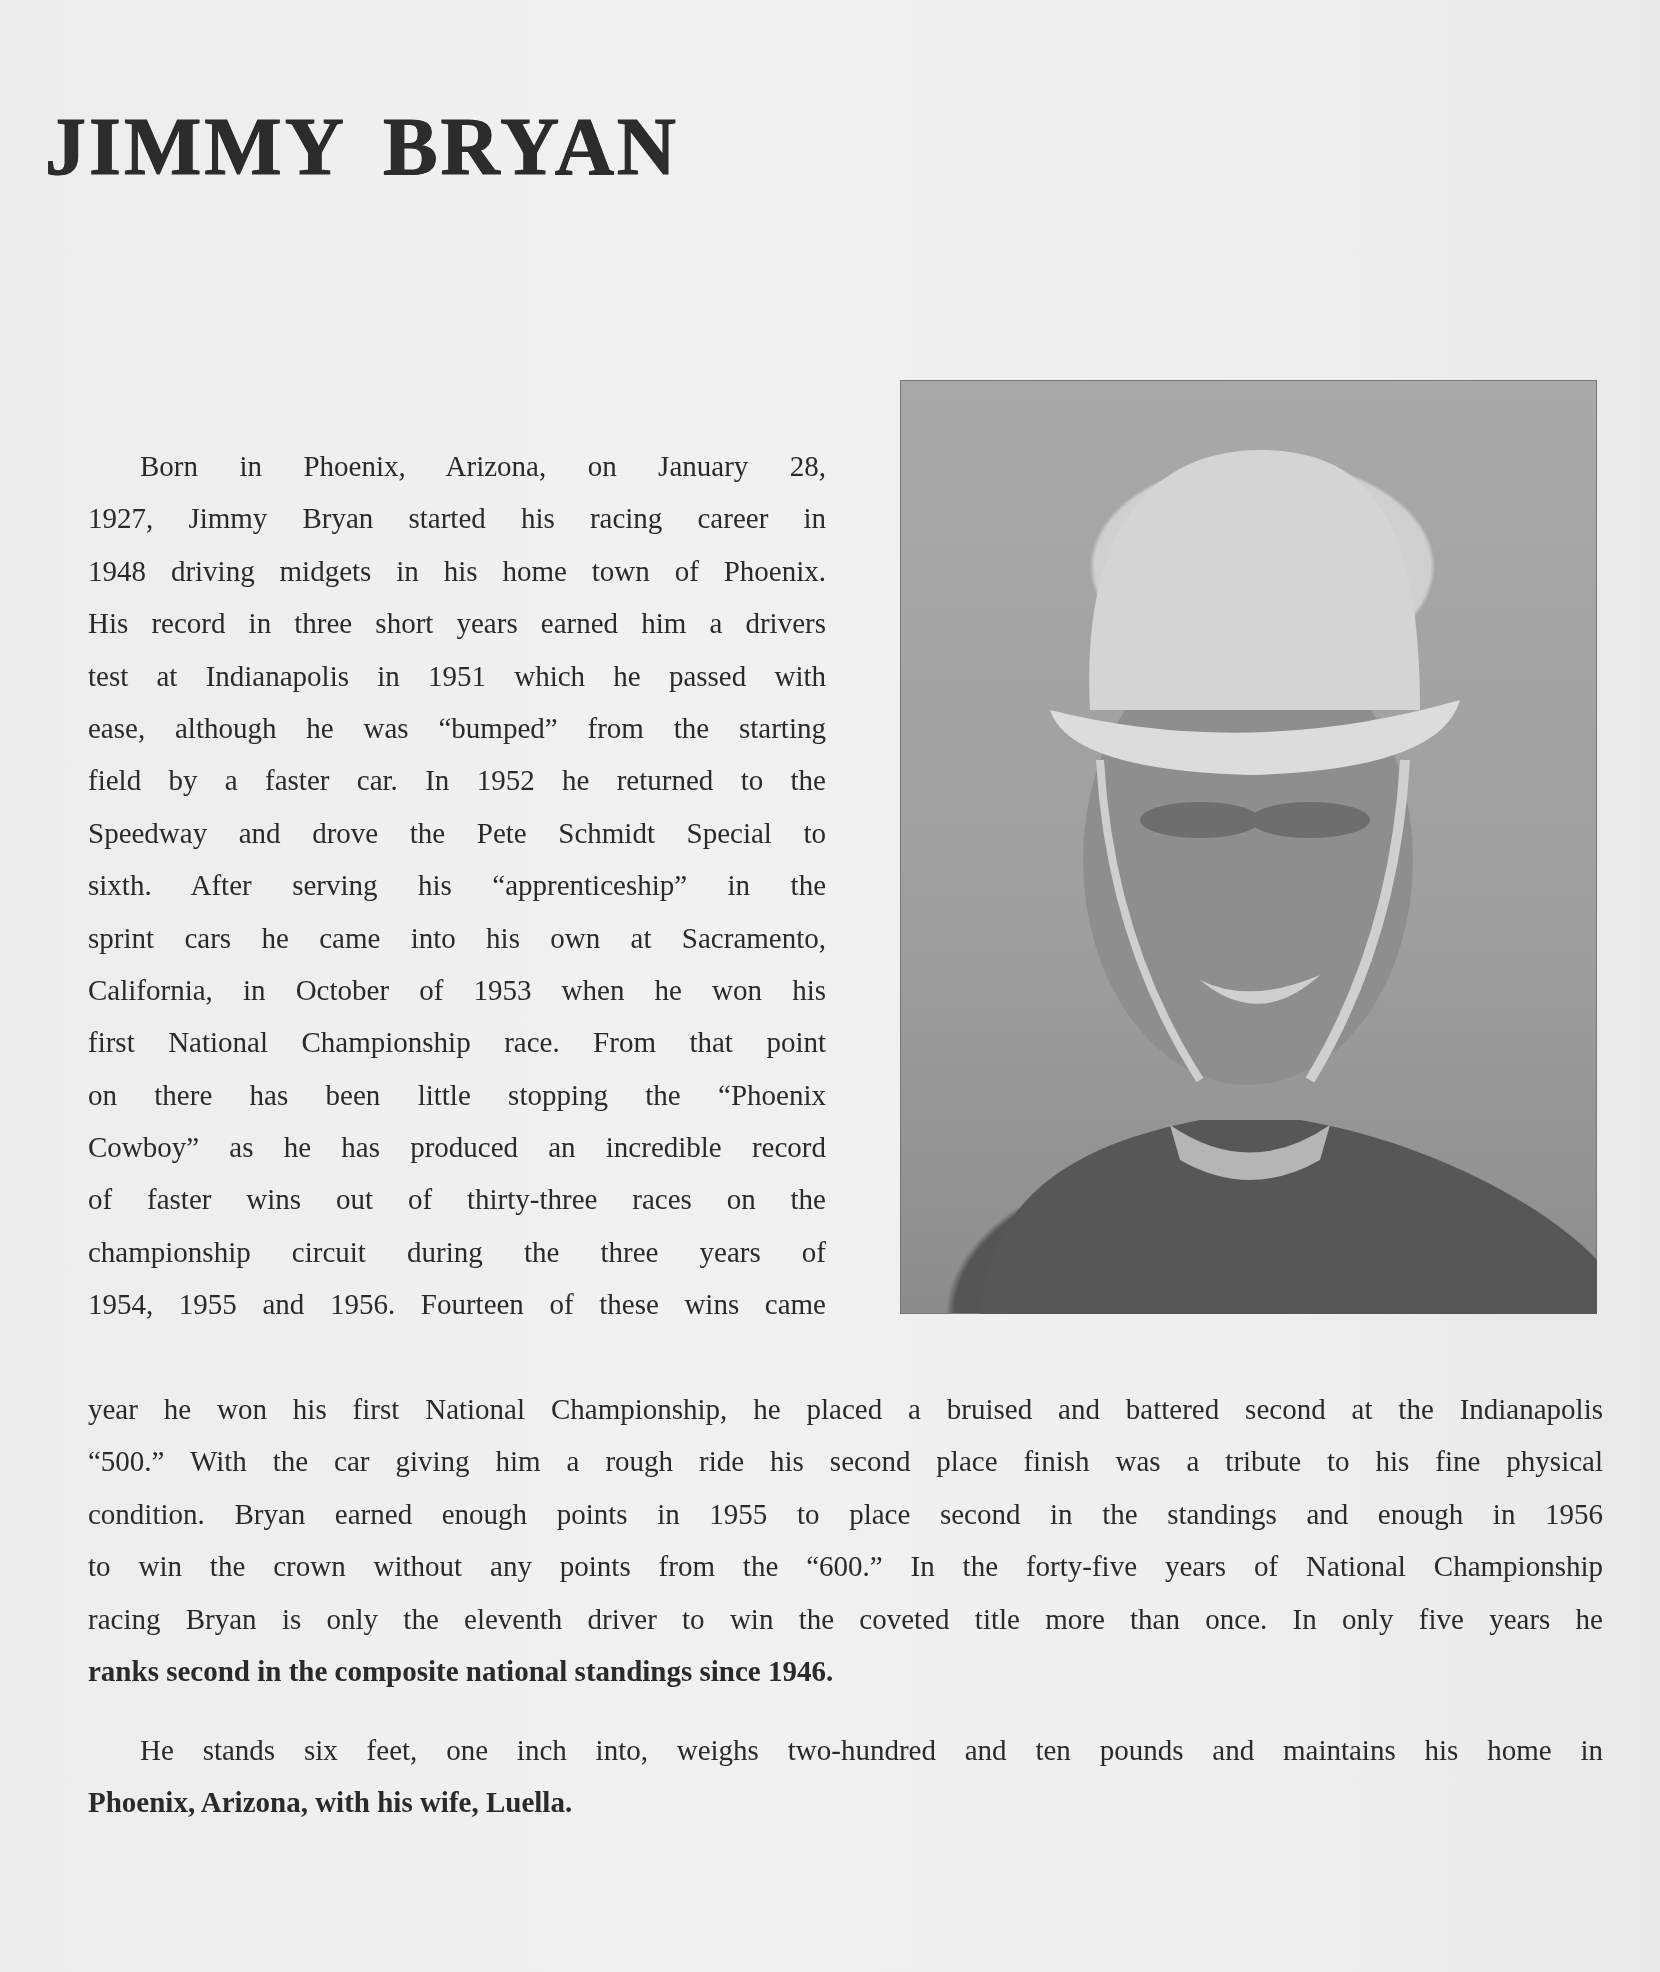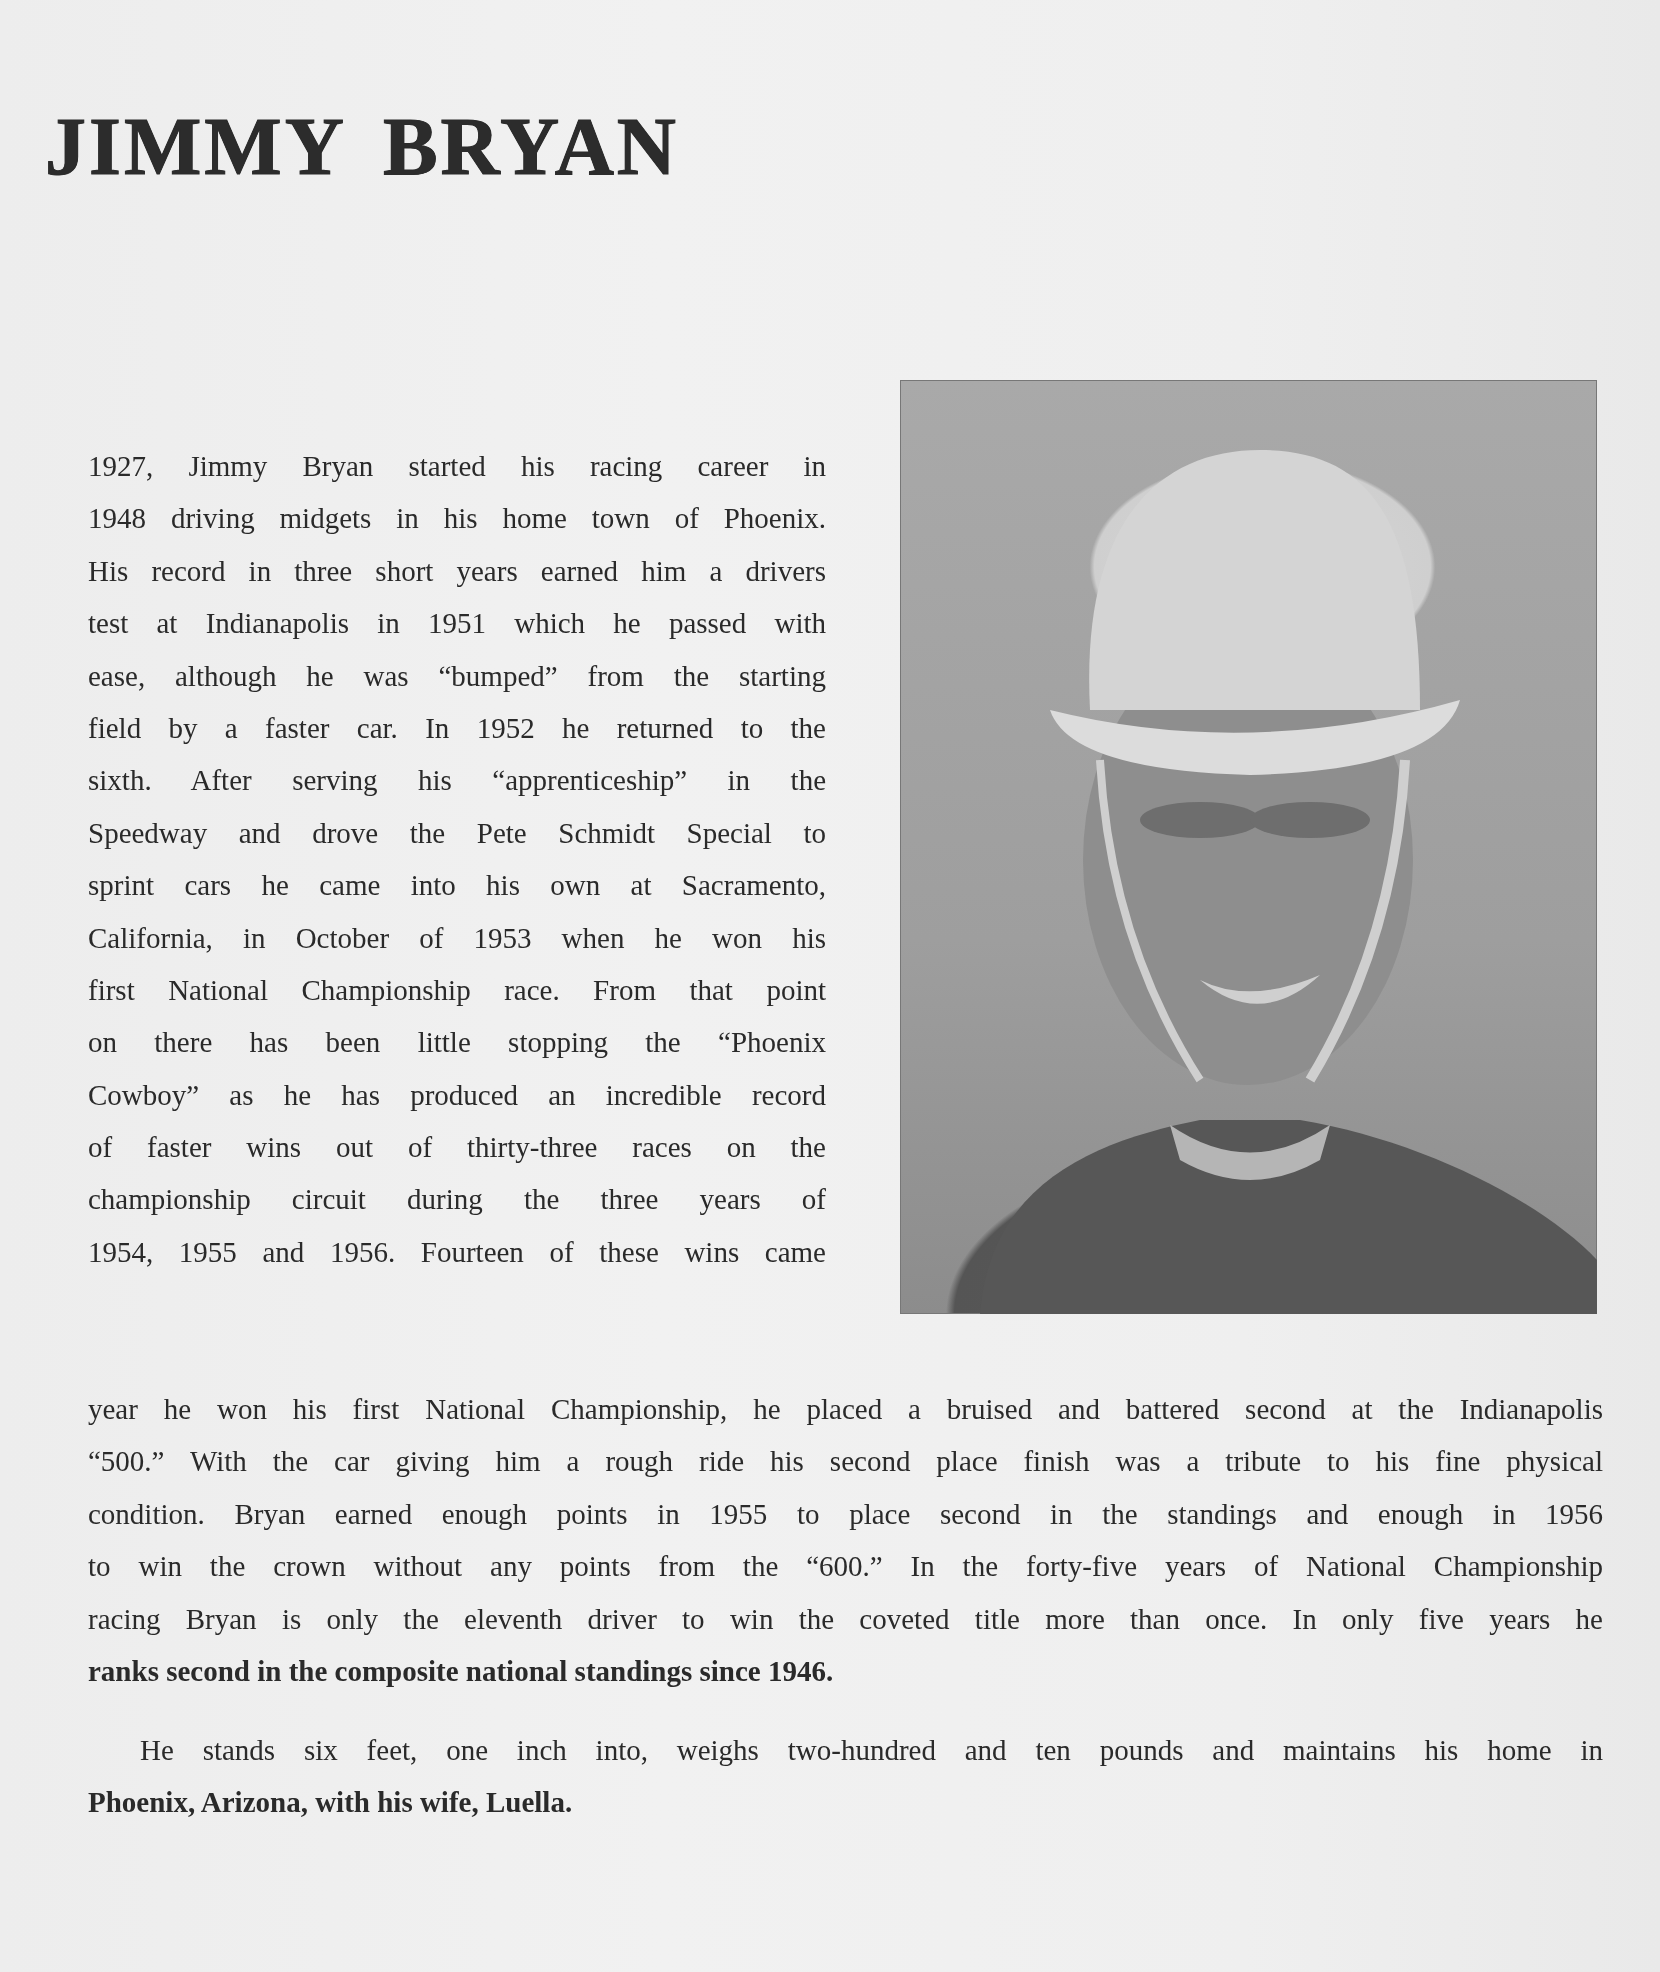--- a/index.html
+++ b/index.html
@@ -59,28 +59,29 @@
     <ellipse cx="410" cy="440" rx="60" ry="18" fill="#6e6e6e"></ellipse>
     <path d="M300 600 Q350 625 420 595 Q360 650 300 600 Z" fill="#cfcfcf"></path>
     <path d="M190 330 C180 140 260 70 360 70 C470 70 520 140 520 330 Z" fill="#d4d4d4"></path>
     <path d="M150 330 Q350 380 560 320 Q540 390 350 395 Q170 390 150 330 Z" fill="#dcdcdc"></path>
     <path d="M200 380 Q210 560 300 700" stroke="#cfcfcf" stroke-width="8" fill="none"></path>
     <path d="M505 380 Q495 560 410 700" stroke="#cfcfcf" stroke-width="10" fill="none"></path>
   </svg>
 </div>
 
 <div class="body-text col1">
+  <span class="line indent">Born in Phoenix, Arizona, on January 28,</span>
   <span class="line">1927, Jimmy Bryan started his racing career in</span>
   <span class="line">1948 driving midgets in his home town of Phoenix.</span>
   <span class="line">His record in three short years earned him a drivers</span>
   <span class="line">test at Indianapolis in 1951 which he passed with</span>
   <span class="line">ease, although he was “bumped” from the starting</span>
   <span class="line">field by a faster car. In 1952 he returned to the</span>
+  <span class="line">Speedway and drove the Pete Schmidt Special to</span>
   <span class="line">sixth. After serving his “apprenticeship” in the</span>
-  <span class="line">Speedway and drove the Pete Schmidt Special to</span>
   <span class="line">sprint cars he came into his own at Sacramento,</span>
   <span class="line">California, in October of 1953 when he won his</span>
   <span class="line">first National Championship race. From that point</span>
   <span class="line">on there has been little stopping the “Phoenix</span>
   <span class="line">Cowboy” as he has produced an incredible record</span>
   <span class="line">of faster wins out of thirty-three races on the</span>
   <span class="line">championship circuit during the three years of</span>
   <span class="line">1954, 1955 and 1956. Fourteen of these wins came</span>
 </div>
 

